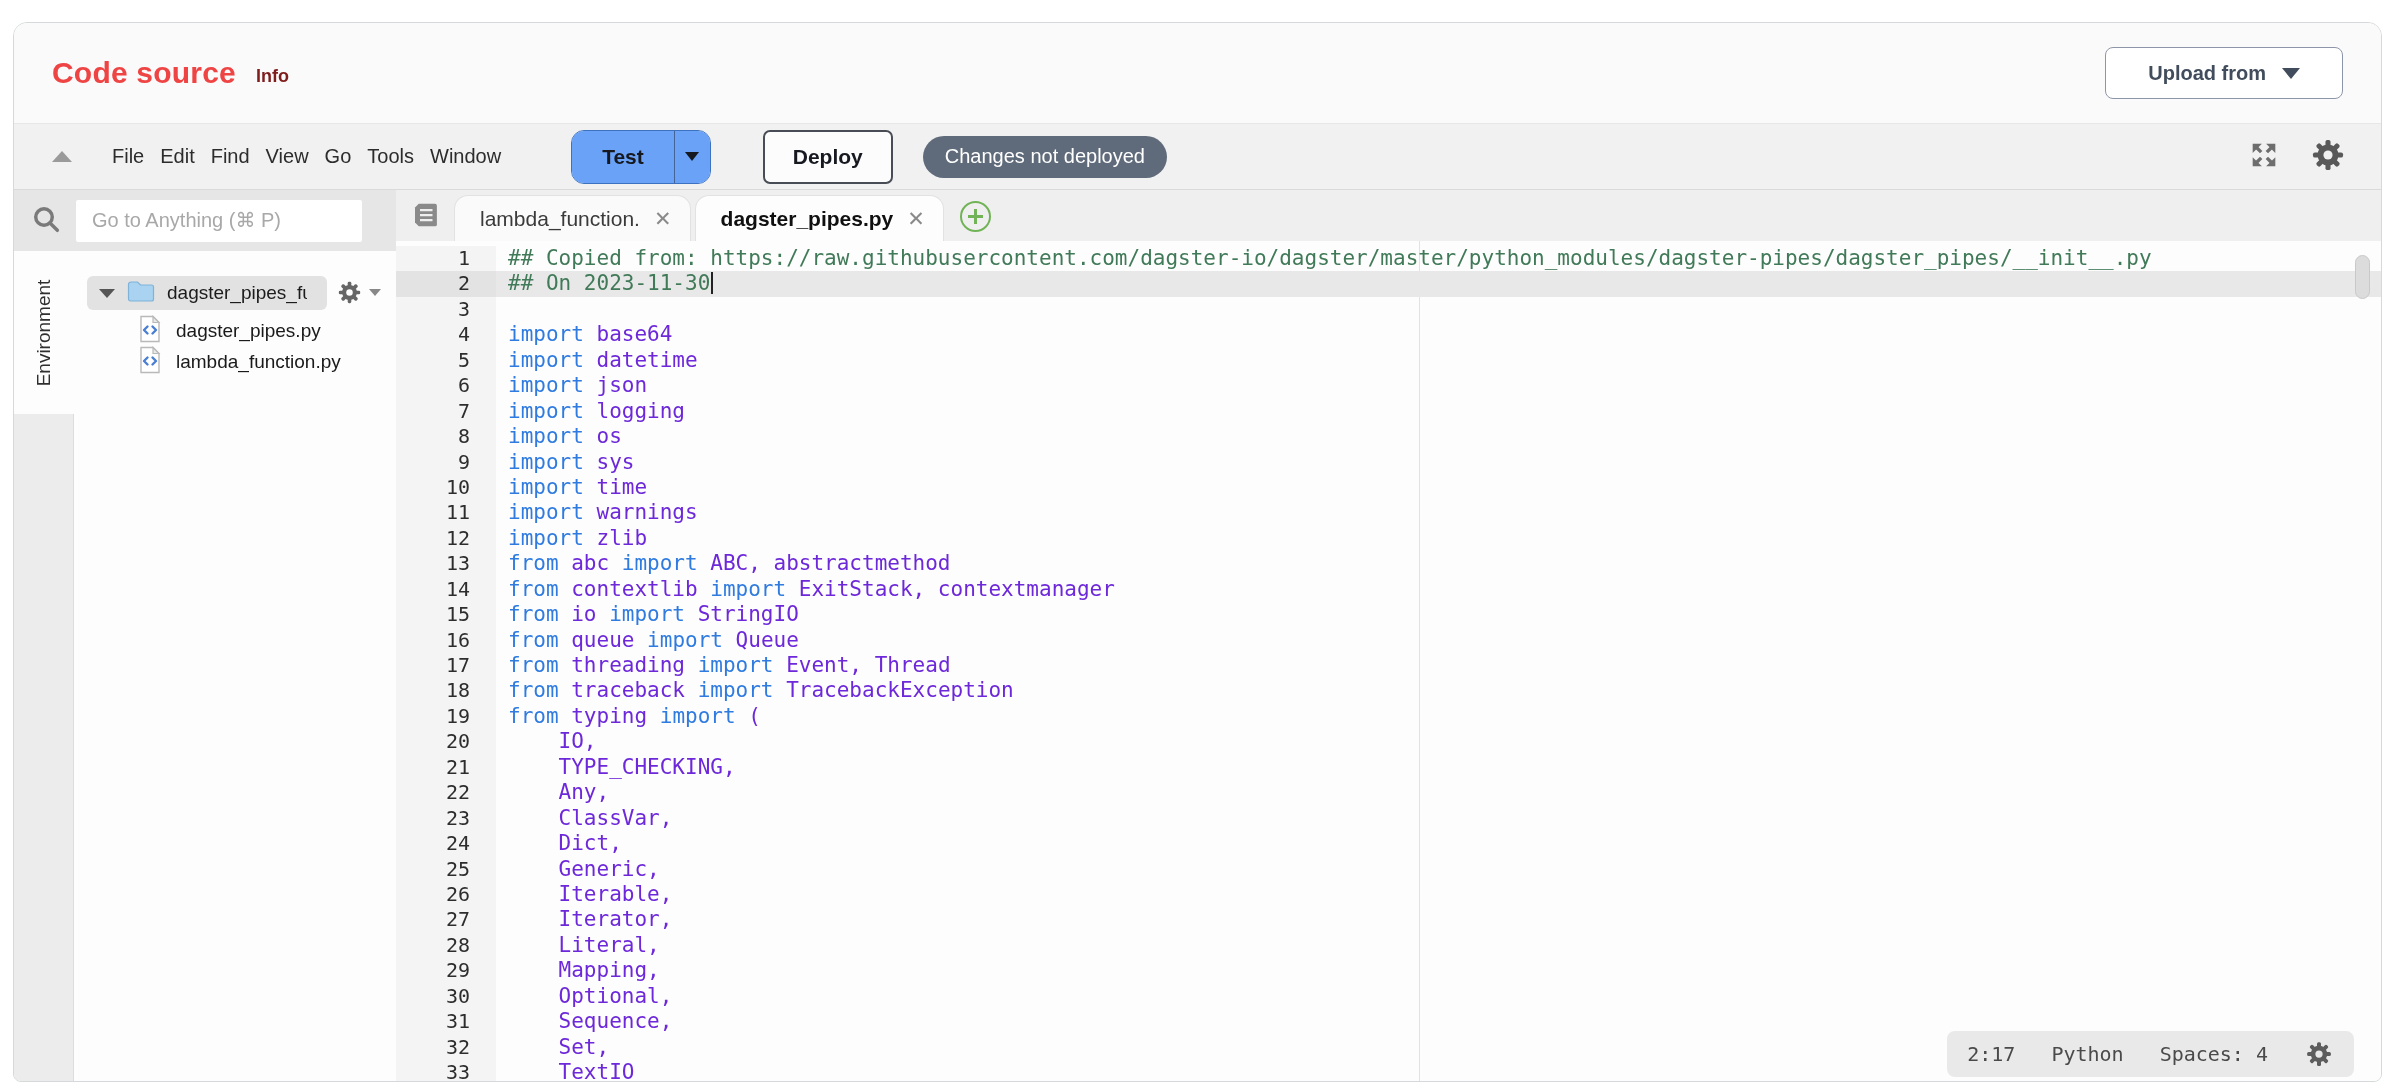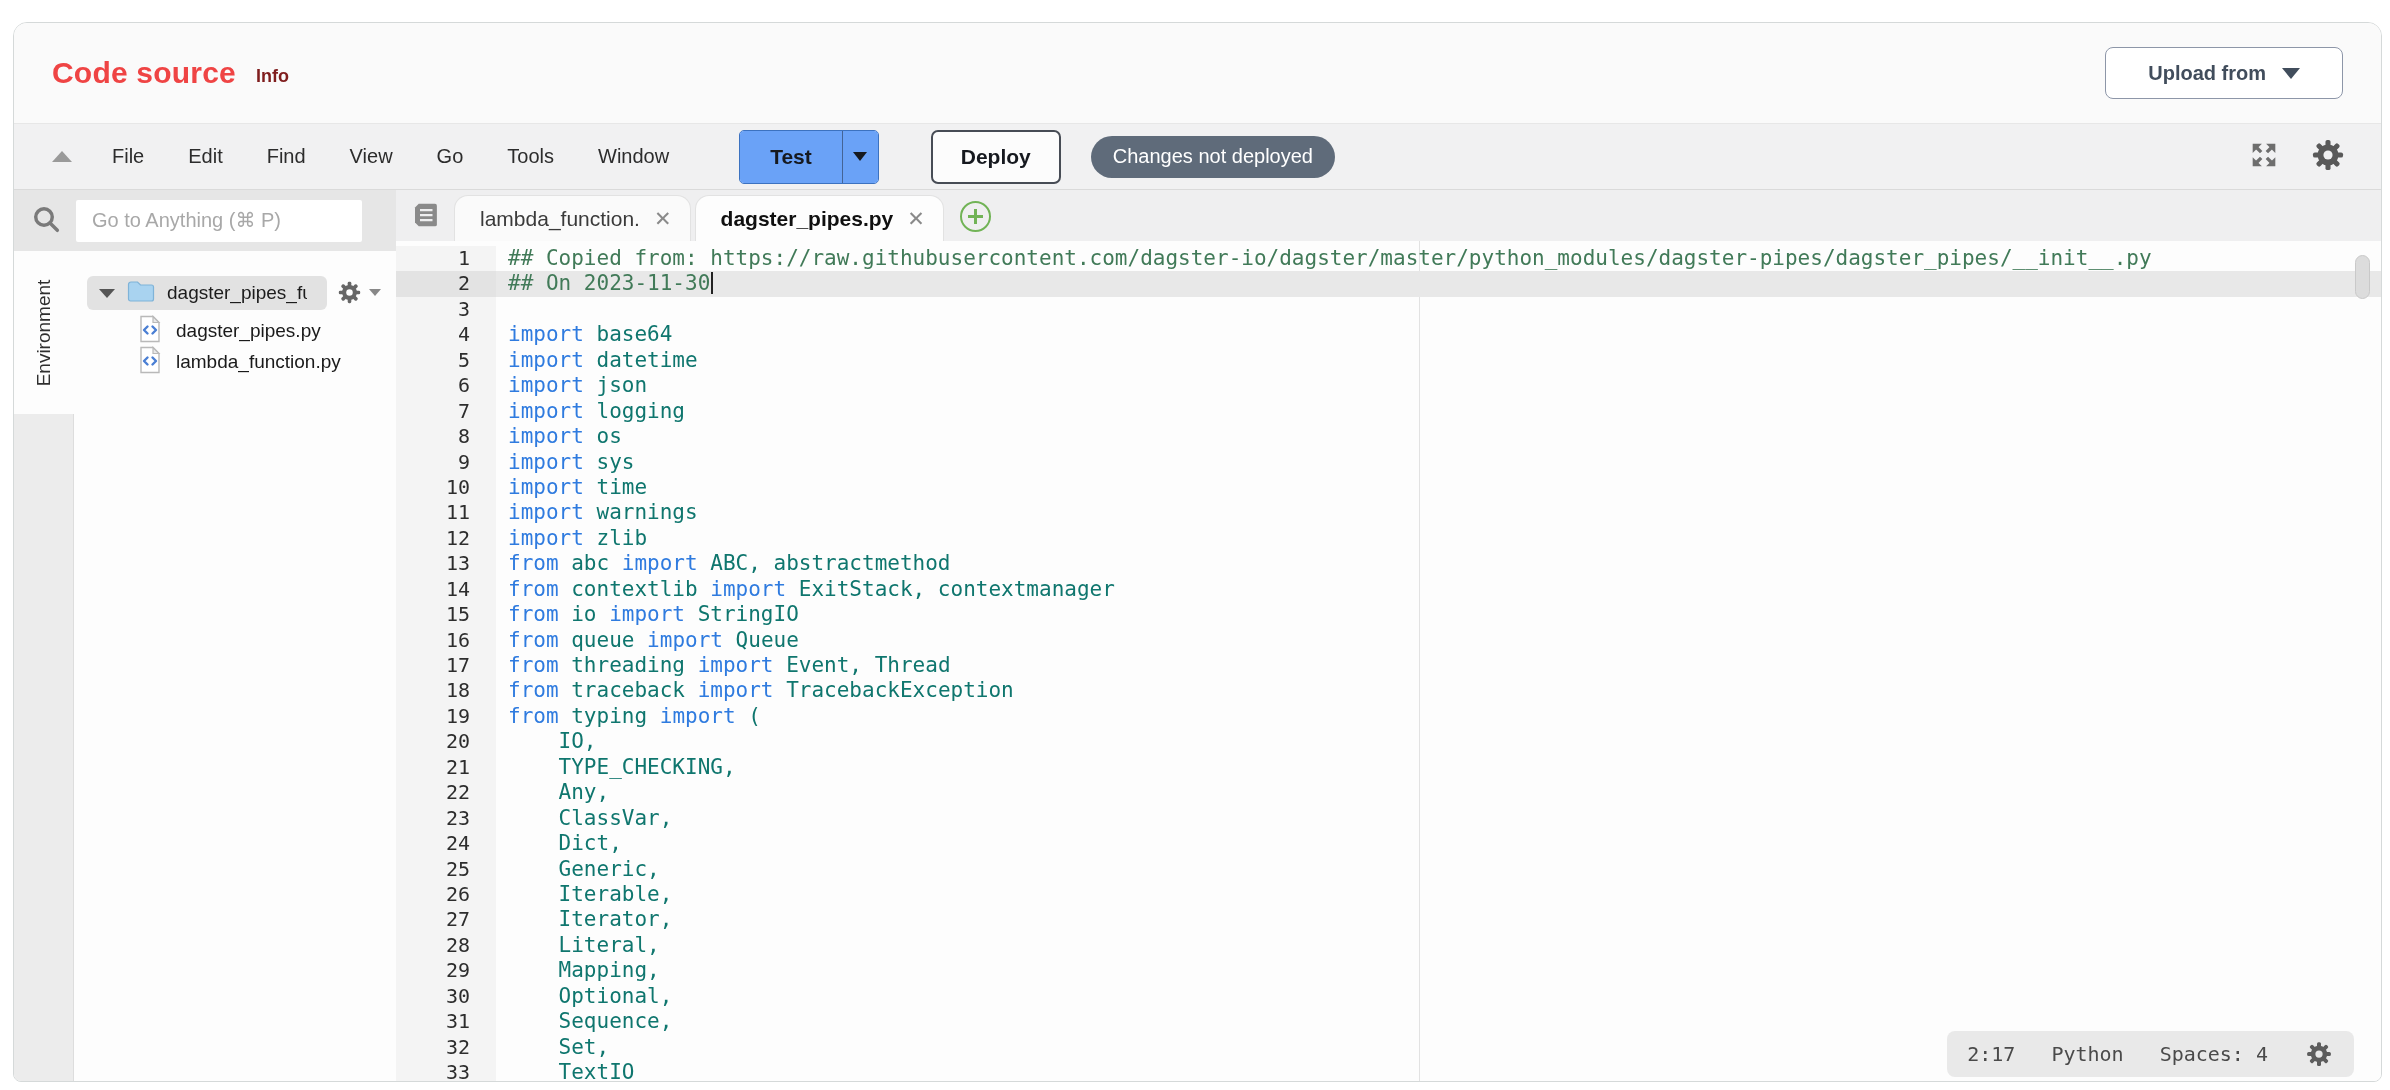--- a/index.html
+++ b/index.html
@@ -22,24 +22,24 @@
   .tri-down { width:0; height:0; border-left:9px solid transparent; border-right:9px solid transparent;
               border-top:11px solid #414d5c; }
 
   
   .menubar { position:absolute; left:0; top:100px; width:100%; height:67px;
              background:#f1f1f2; border-top:1px solid #e7e7e7; border-bottom:1px solid #dadada;
              display:flex; align-items:center; }
   .collapse-tri { width:0; height:0; margin-left:38px;
                   border-left:10px solid transparent; border-right:10px solid transparent;
                   border-bottom:11px solid #9a9a9a; }
-  .menus { display:flex; gap:44px; margin-left:40px; }
+  .menus { display:flex; gap:16px; margin-left:40px; }
   .menu-item { font-size:20px; color:#2c2c2c; cursor:pointer; }
   .test-split { display:flex; margin-left:70px; height:54px; border:1px solid #3c72c0;
-                border-radius:5px; overflow:hidden; cursor:pointer; }
+                border-radius:13px; overflow:hidden; cursor:pointer; }
   .test-main { background:#6aa2f7; display:flex; align-items:center; padding:0 30px;
                font-size:21px; font-weight:bold; color:#16191f; }
   .test-arrow { background:#6aa2f7; border-left:1px solid rgba(22,25,31,.45); width:36px;
                 display:flex; align-items:center; justify-content:center; }
   .test-arrow .tri-down { border-left-width:7px; border-right-width:7px; border-top:9px solid #16191f; }
   .deploy-btn { margin-left:52px; height:54px; padding:0 28px; border:2px solid #474c55; border-radius:7px;
                 background:#fcfcfc; display:flex; align-items:center;
                 font-size:21px; font-weight:bold; color:#16191f; cursor:pointer; }
   .status-badge { margin-left:30px; height:42px; padding:0 22px; border-radius:21px;
                   background:#5f6b7a; color:#fff; font-size:20px; display:flex; align-items:center; }
@@ -104,21 +104,21 @@
   .print-margin { position:absolute; left:1023px; top:0; bottom:0; width:1px; background:#e2e2e2; }
   .code-lines { position:absolute; left:0; top:5px; right:0; }
   .code-line { display:flex; height:25.45px; line-height:25.45px; position:relative; }
   .code-line.active { background:#e8e8e8; }
   .gutter-cell { flex:0 0 100px; background:#f4f4f4; text-align:right; padding-right:26px;
                  font-size:20px; color:#2d2d2d; }
   .code-line.active .gutter-cell { background:#e3e3e3; }
   .code-text { padding-left:12px; font-size:21px; white-space:pre; }
   .tok-c { color:#417a58; }
   .tok-k { color:#2f7bdf; }
-  .tok-p { color:#0f766e; }
+  .tok-p { color:#6d28d9; }
   .caret { display:inline-block; width:2px; height:22px; background:#222; vertical-align:middle;
            margin-left:1px; margin-top:-3px; }
   .scroll-thumb { position:absolute; right:12px; top:14px; width:15px; height:44px;
                   border-radius:8px; background:#dcdcdc; border:1px solid #c9c9c9; cursor:pointer; }
 
   
   .status-widget { position:absolute; right:28px; bottom:4px; height:46px; border-radius:8px;
                    background:rgba(232,232,232,.95); display:flex; align-items:center;
                    gap:36px; padding:0 20px; }
   .status-item { font-size:20px; font-weight:normal; color:#4a4a4a; cursor:pointer; }

